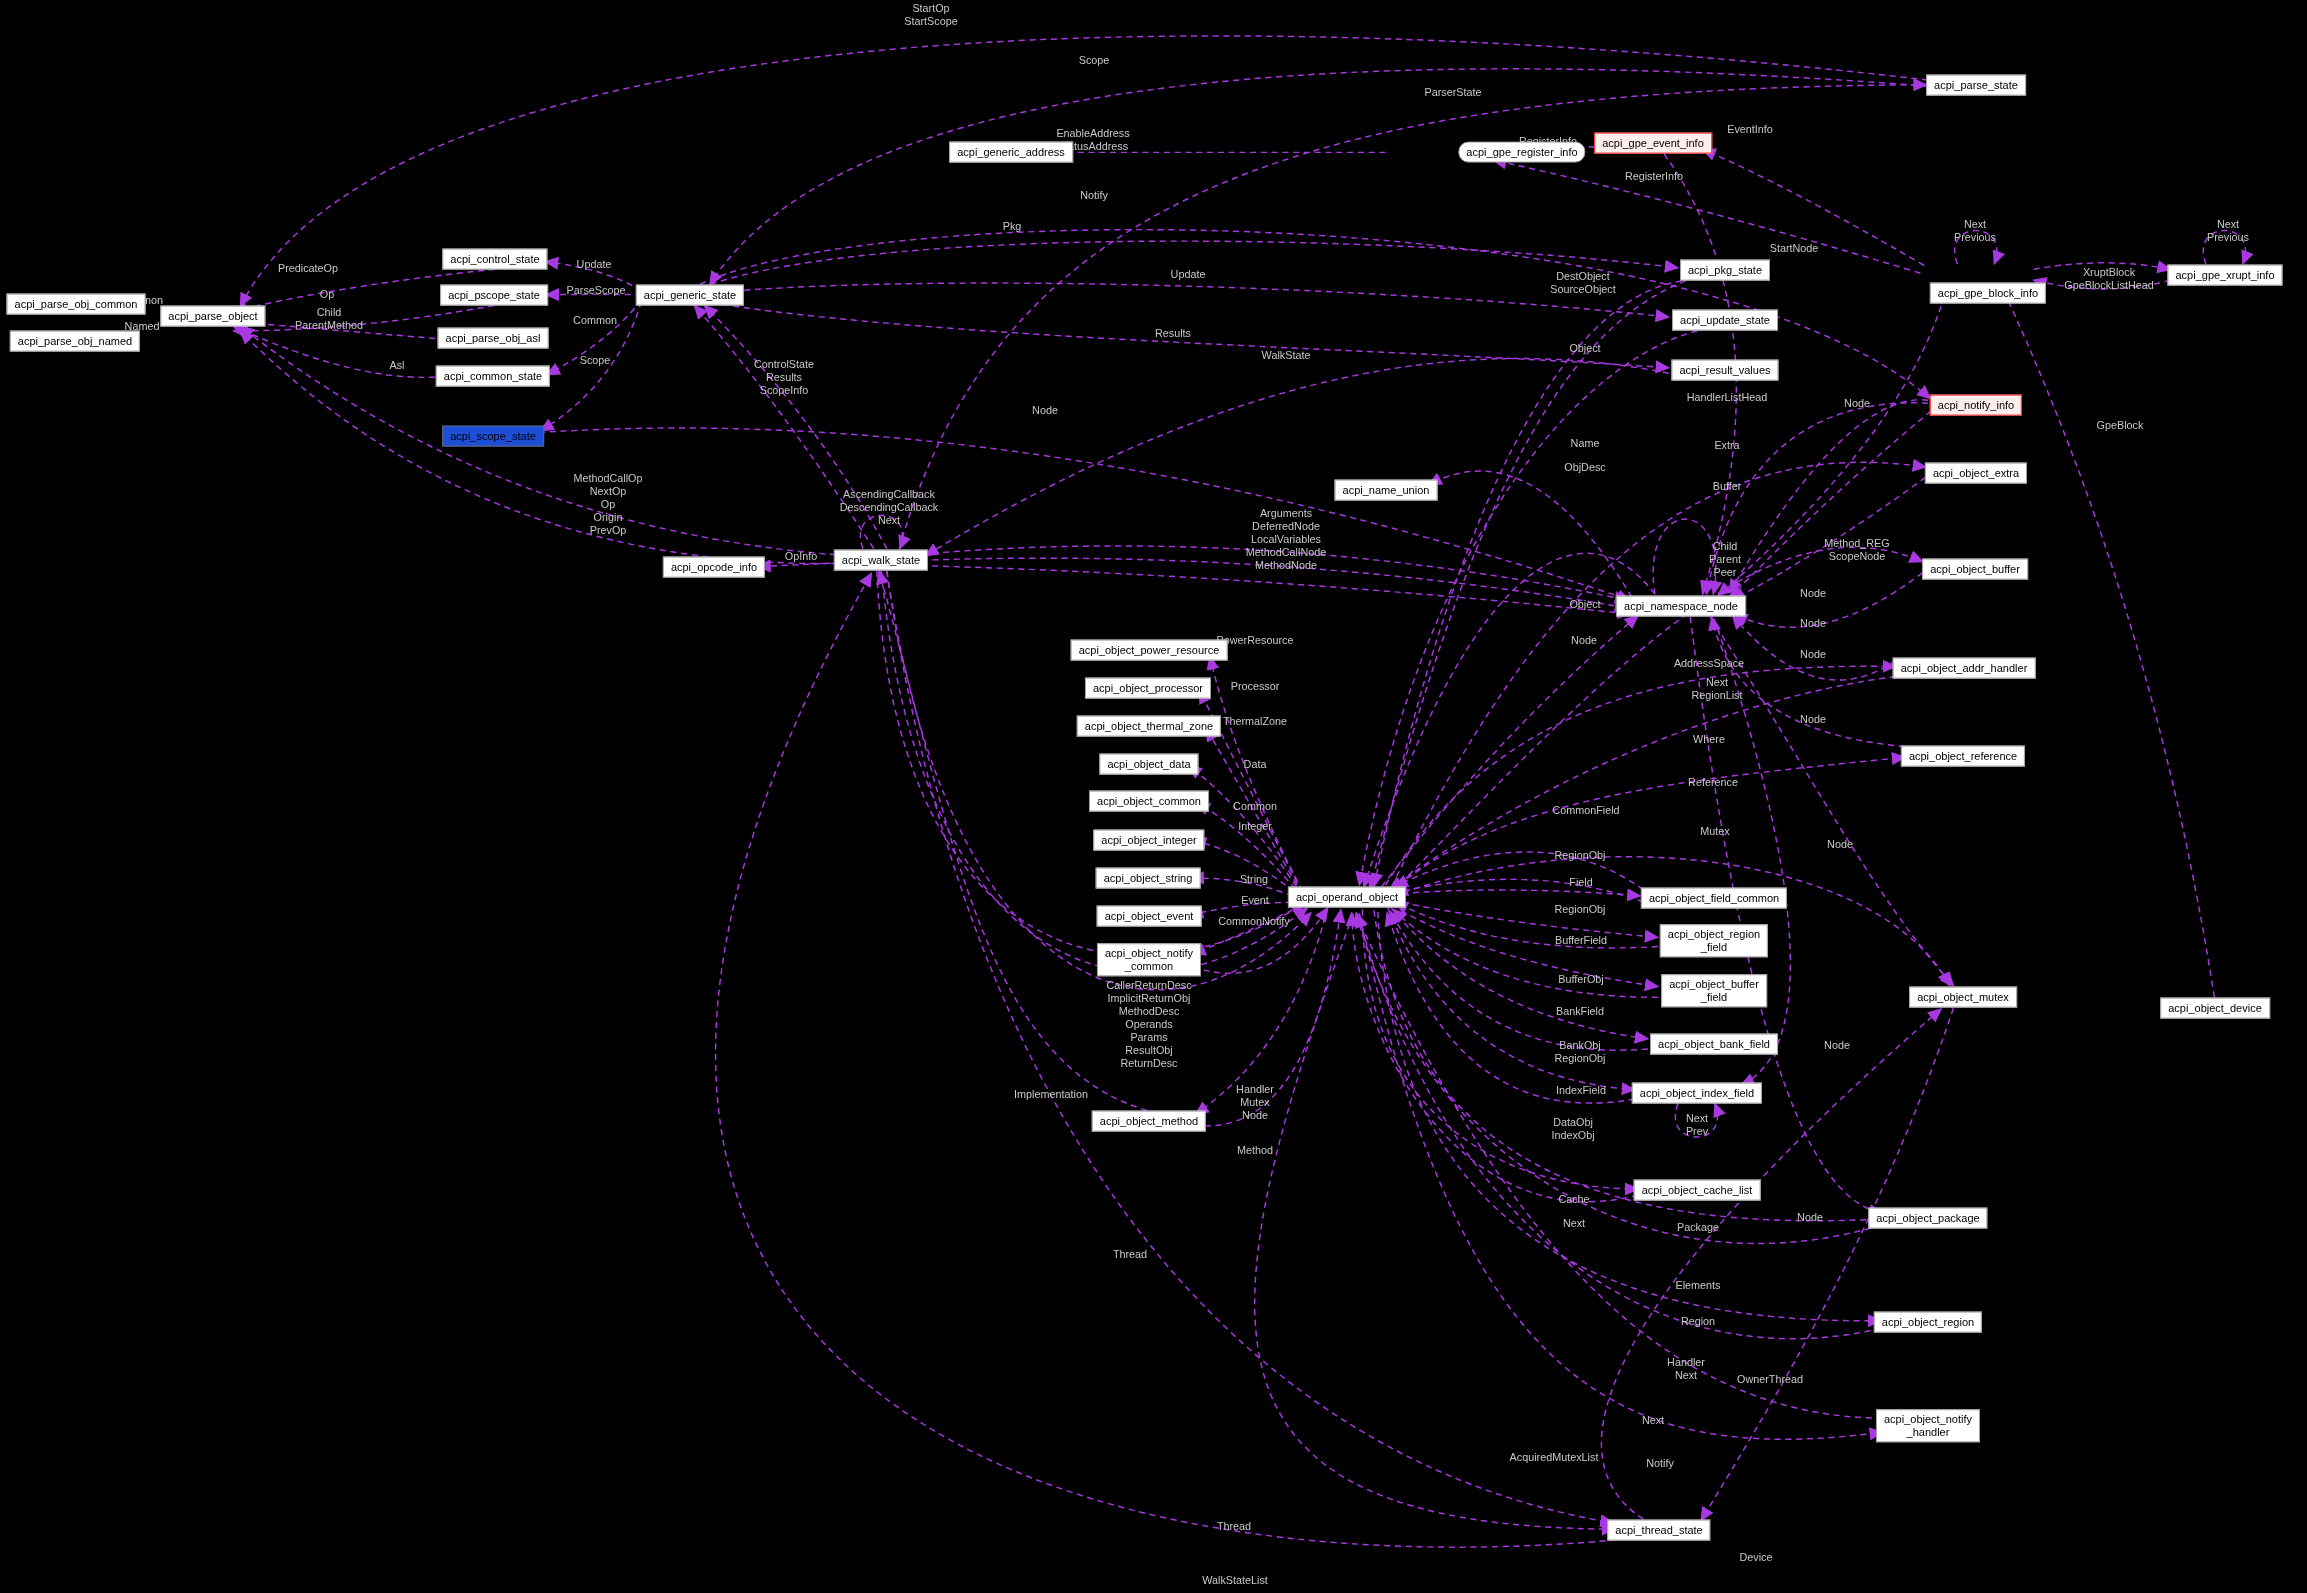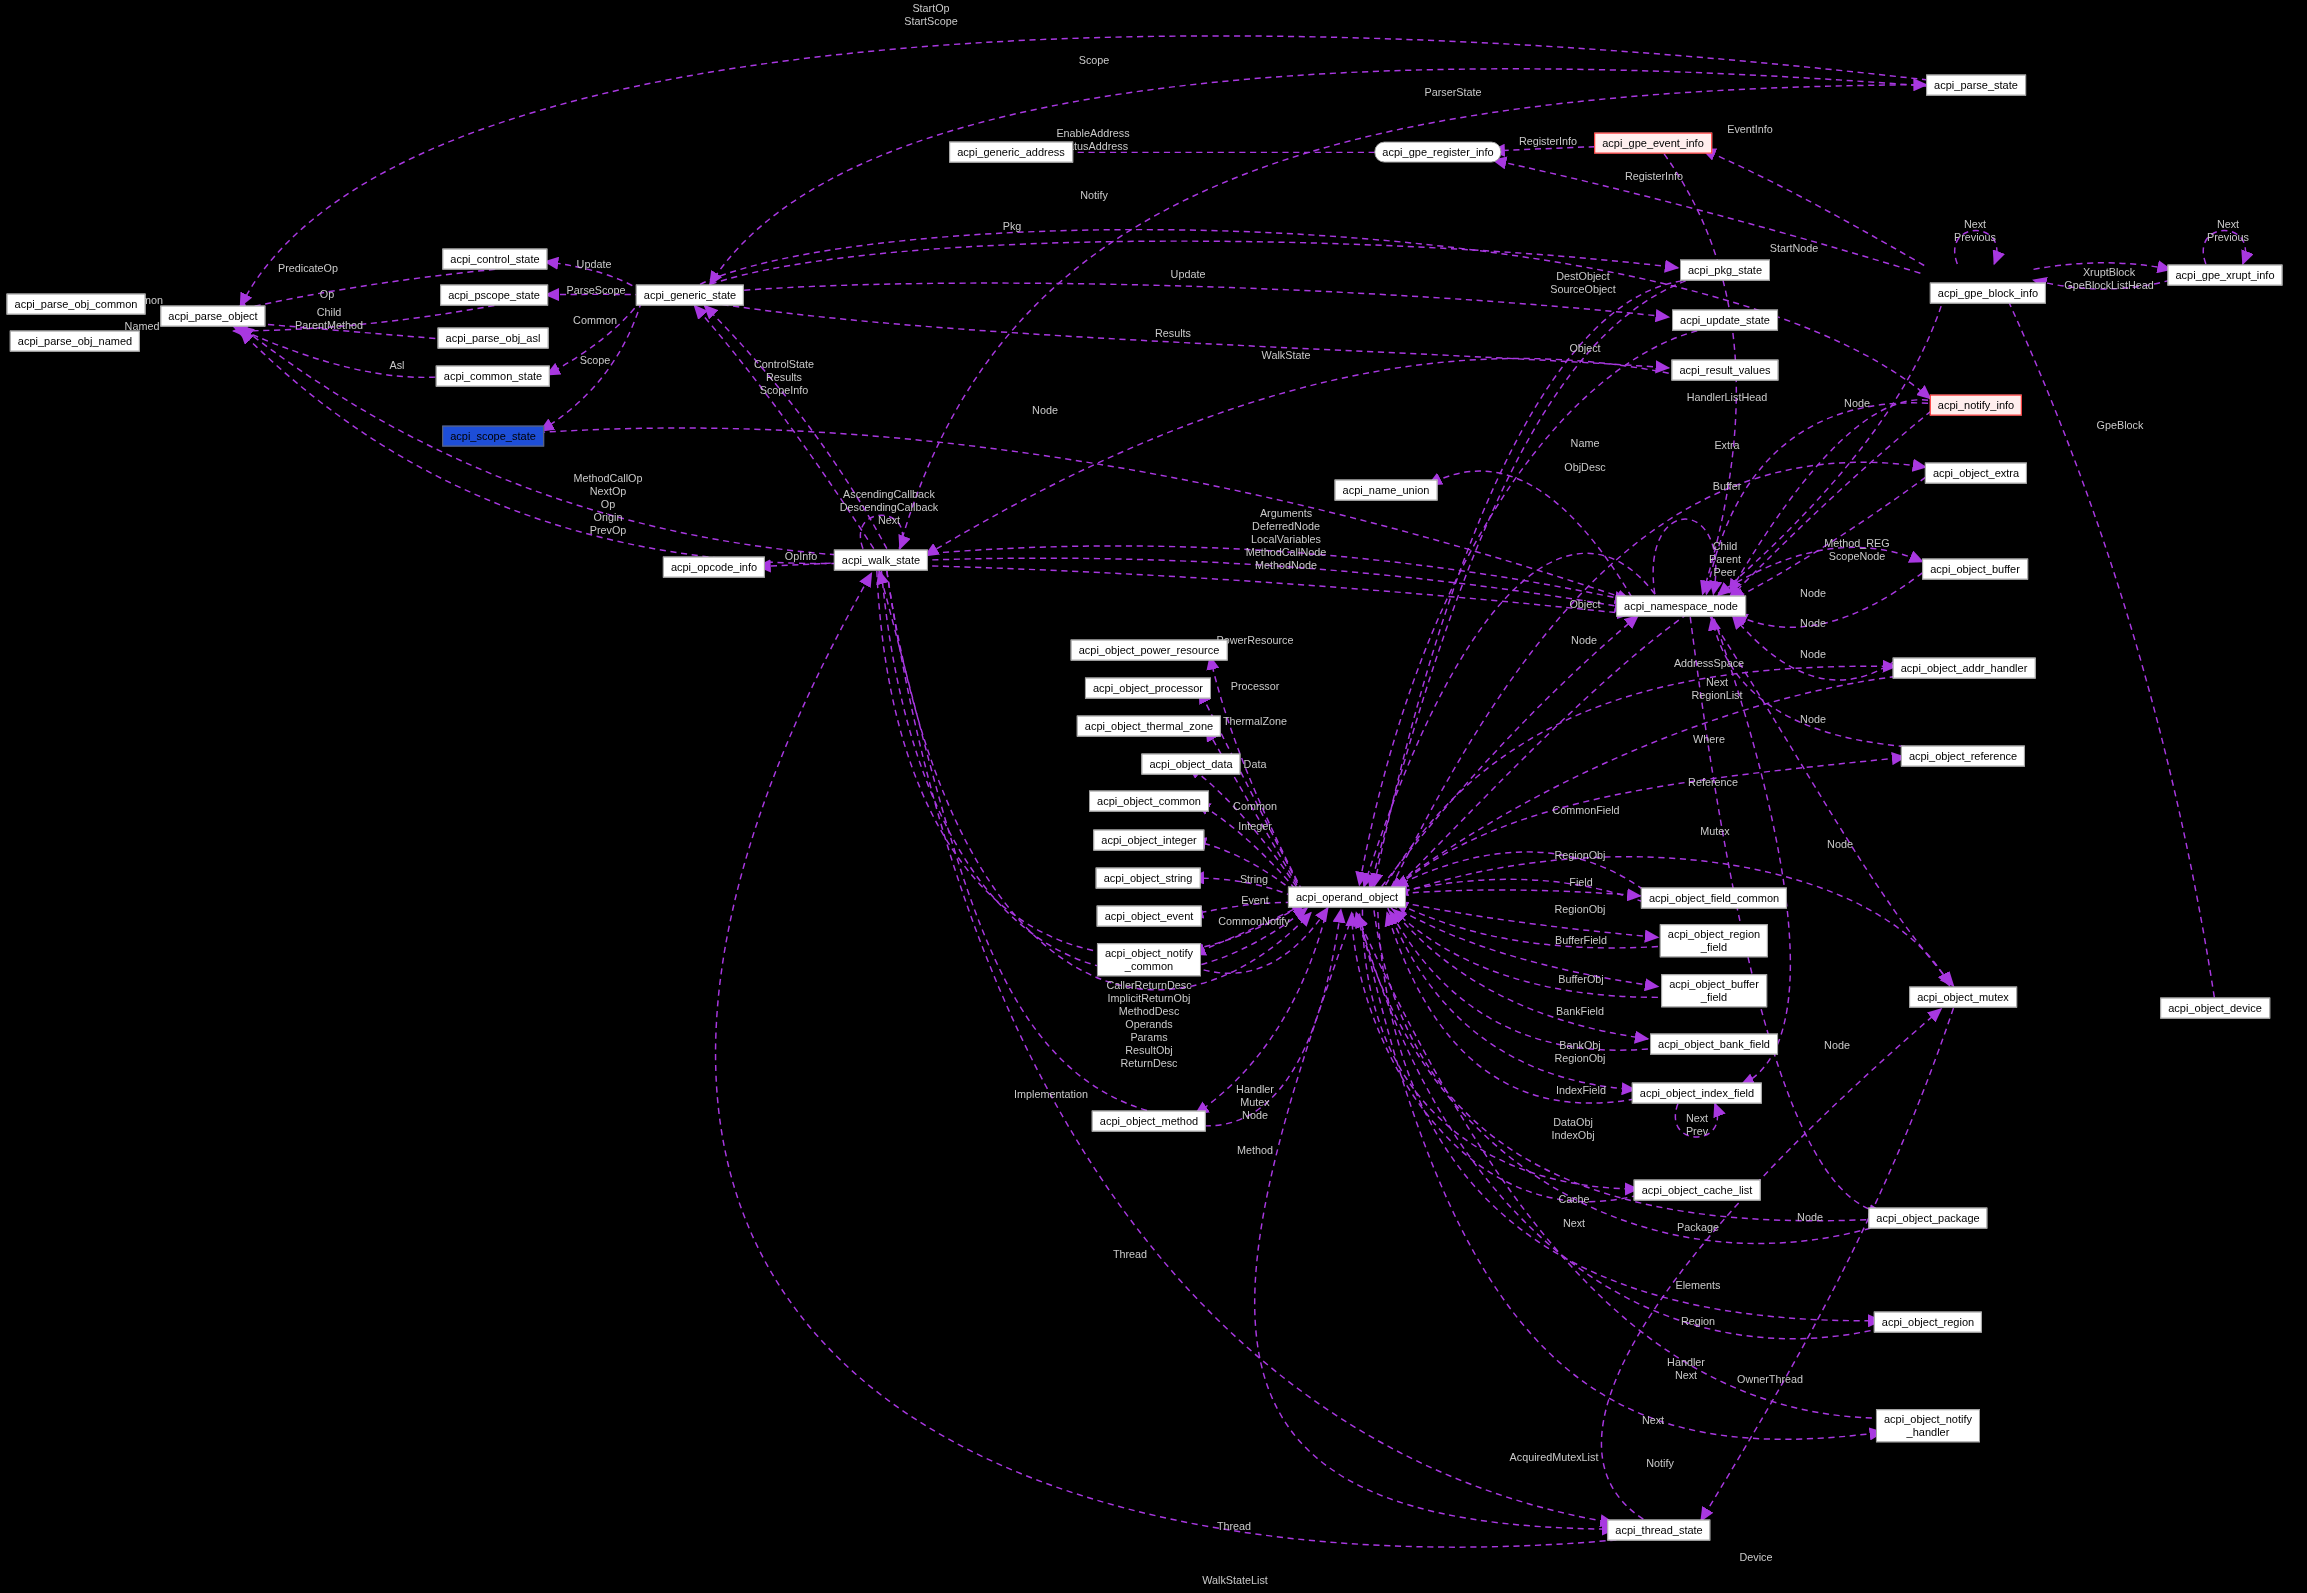--- a/index.html
+++ b/index.html
@@ -132,38 +132,38 @@
       <div class="node" style="left: 213px; top: 316px;">acpi_parse_object</div>
       <div class="node" style="left: 495px; top: 259px;">acpi_control_state</div>
       <div class="node" style="left: 494px; top: 295px;">acpi_pscope_state</div>
       <div class="node" style="left: 493px; top: 338px;">acpi_parse_obj_asl</div>
       <div class="node" style="left: 493px; top: 376px;">acpi_common_state</div>
       <div class="node highlight" style="left: 493px; top: 436px;">acpi_scope_state</div>
       <div class="node" style="left: 690px; top: 295px;">acpi_generic_state</div>
       <div class="node" style="left: 714px; top: 567px;">acpi_opcode_info</div>
       <div class="node" style="left: 881px; top: 560px;">acpi_walk_state</div>
       <div class="node" style="left: 1011px; top: 152px;">acpi_generic_address</div>
-      <div class="node" style="left: 1438px; top: 152px; border-radius: 10px;">acpi_gpe_register_info</div>
+      <div class="node" style="left: 1522px; top: 152px; border-radius: 10px;">acpi_gpe_register_info</div>
       <div class="node alert" style="left: 1653px; top: 143px;">acpi_gpe_event_info</div>
       <div class="node" style="left: 1976px; top: 85px;">acpi_parse_state</div>
       <div class="node" style="left: 1725px; top: 270px;">acpi_pkg_state</div>
       <div class="node" style="left: 1725px; top: 320px;">acpi_update_state</div>
       <div class="node" style="left: 1725px; top: 370px;">acpi_result_values</div>
       <div class="node" style="left: 1976px; top: 293px; margin-left: 12px;">acpi_gpe_block_info</div>
       <div class="node" style="left: 2225px; top: 275px;">acpi_gpe_xrupt_info</div>
       <div class="node alert" style="left: 1976px; top: 405px;">acpi_notify_info</div>
       <div class="node" style="left: 1976px; top: 473px;">acpi_object_extra</div>
       <div class="node" style="left: 1975px; top: 569px;">acpi_object_buffer</div>
       <div class="node" style="left: 1386px; top: 490px;">acpi_name_union</div>
       <div class="node" style="left: 1681px; top: 606px;">acpi_namespace_node</div>
       <div class="node" style="left: 1347px; top: 897px;">acpi_operand_object</div>
       <div class="node" style="left: 1149px; top: 650px;">acpi_object_power_resource</div>
       <div class="node" style="left: 1148px; top: 688px;">acpi_object_processor</div>
       <div class="node" style="left: 1149px; top: 726px;">acpi_object_thermal_zone</div>
-      <div class="node" style="left: 1191px; top: 764px;">acpi_object_data</div>
+      <div class="node" style="left: 1149px; top: 764px;">acpi_object_data</div>
       <div class="node" style="left: 1149px; top: 801px;">acpi_object_common</div>
       <div class="node" style="left: 1149px; top: 840px;">acpi_object_integer</div>
       <div class="node" style="left: 1148px; top: 878px;">acpi_object_string</div>
       <div class="node" style="left: 1149px; top: 916px;">acpi_object_event</div>
       <div class="node" style="left: 1149px; top: 960px;">acpi_object_notify
 _common</div>
       <div class="node" style="left: 1149px; top: 1121px;">acpi_object_method</div>
       <div class="node" style="left: 1714px; top: 898px;">acpi_object_field_common</div>
       <div class="node" style="left: 1714px; top: 941px;">acpi_object_region
 _field</div>

